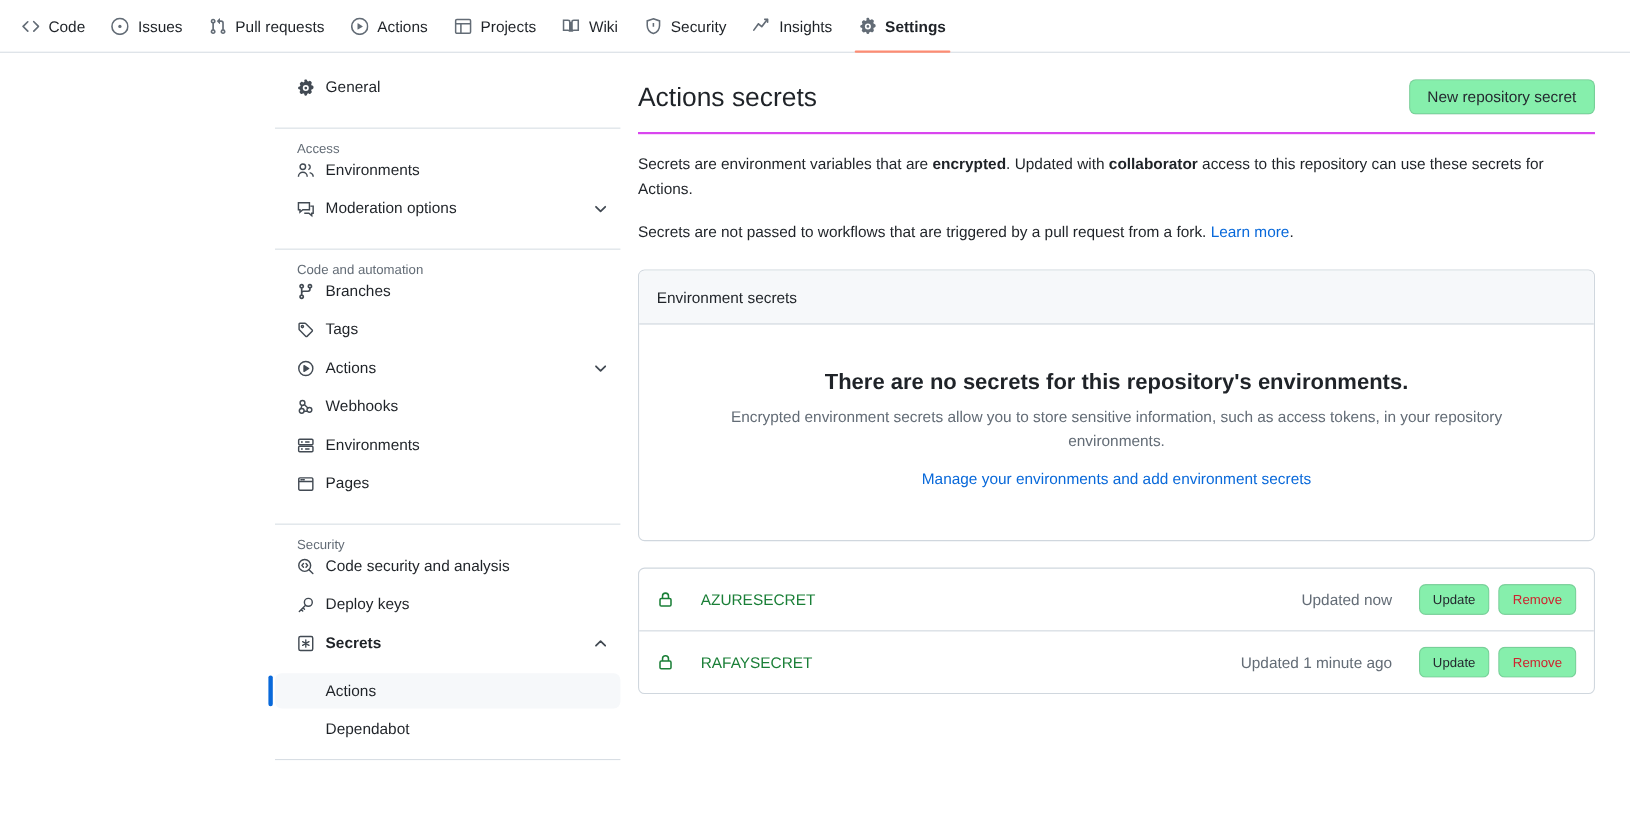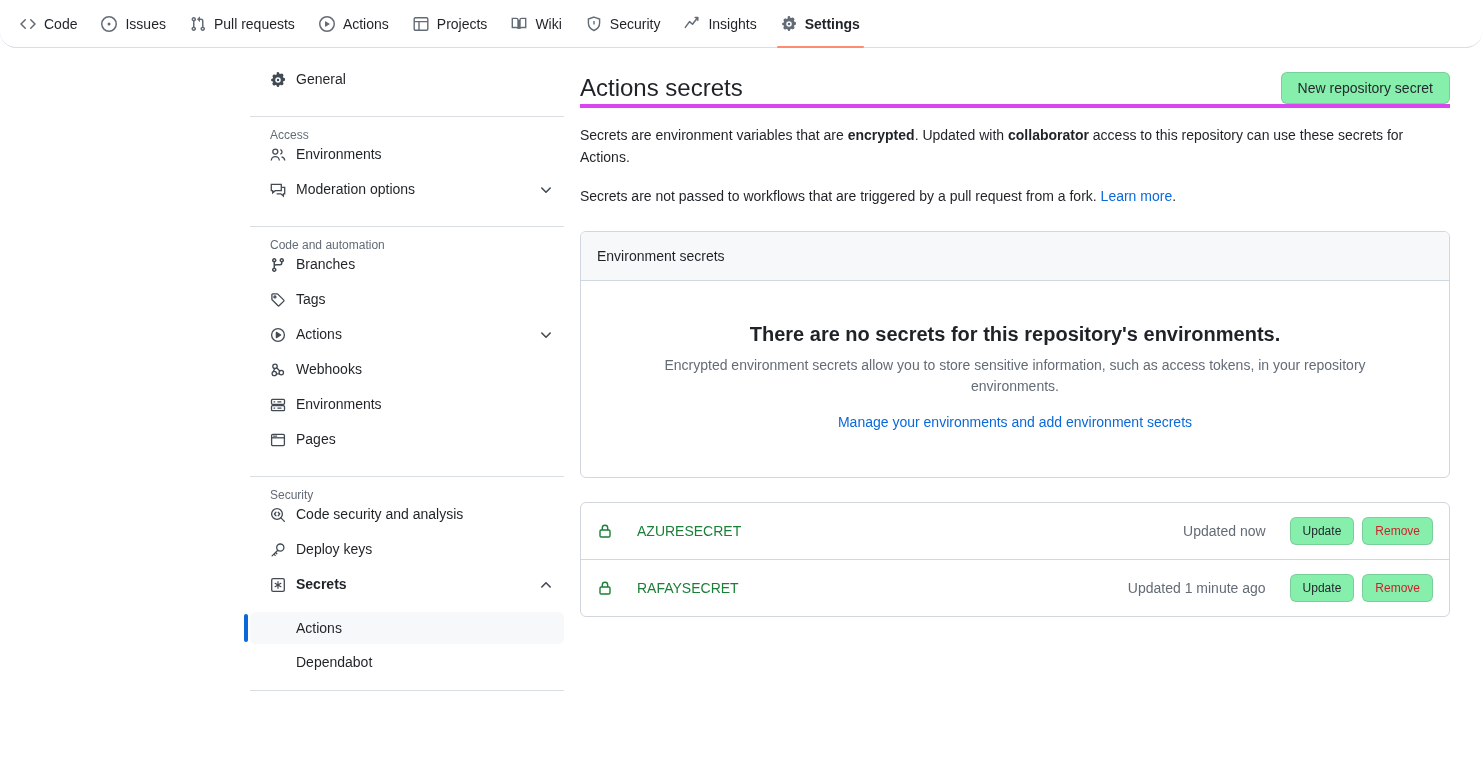--- a/index.html
+++ b/index.html
@@ -15,21 +15,20 @@
 
   
   .topnav {
     height: 48px;
     border-bottom: 1px solid #d8dee4;
     display: flex;
     align-items: stretch;
     padding-left: 8px;
     background: #ffffff;
     position: relative;
-    border-radius: 16px;
   }
   .nav-item {
     display: flex;
     align-items: center;
     gap: 8px;
     padding: 0 12px;
     font-size: 14px;
     color: #1F2328;
     cursor: pointer;
     position: relative;
@@ -150,23 +149,24 @@
   }
 
   
   .main {
     flex: 1 1 auto;
     padding-right: 32px;
     min-width: 0;
   }
   .main-head {
     display: flex;
-    align-items: center;
+    align-items: flex-end;
     justify-content: space-between;
-    border-bottom: 4px solid #d946ef;
+    padding-bottom: 16px;
+    border-bottom: 2px solid #d946ef;
     margin-bottom: 16px;
   }
   .main-title {
     font-size: 24px;
     font-weight: 400;
     line-height: 1.25;
     margin: 0;
     color: #1F2328;
   }
   .btn {

